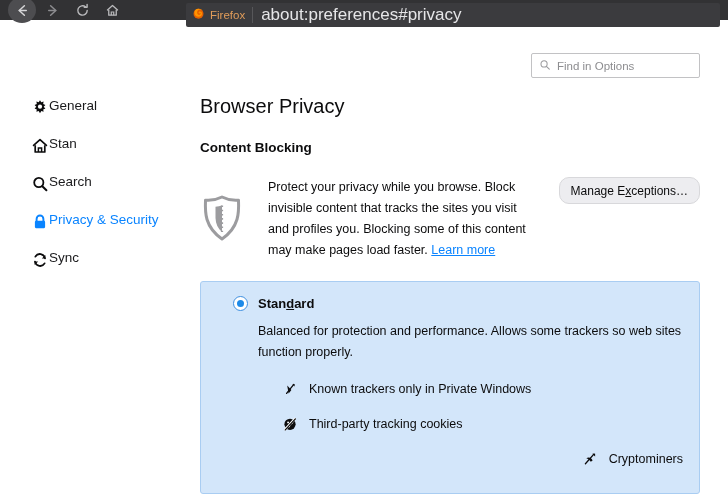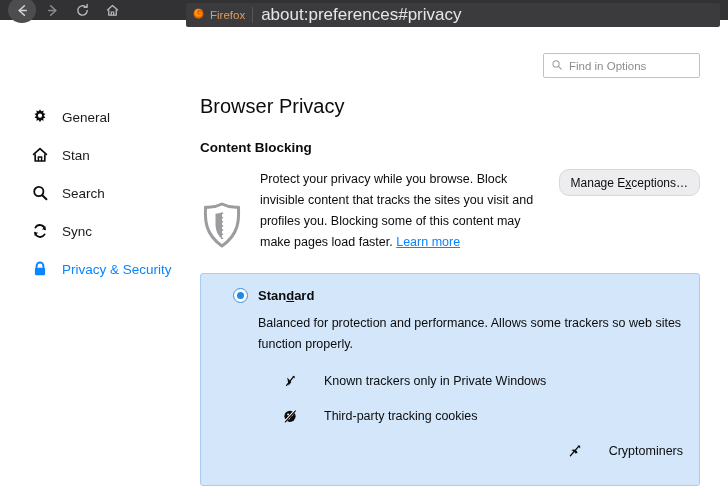--- a/index.html
+++ b/index.html
@@ -61,42 +61,41 @@
   
   .page { display: flex; height: 470px; background: #fff; }
 
   .sidebar {
     width: 196px;
     flex: 0 0 196px;
     padding-top: 78px;
     background: #fff;
   }
   .side-item {
-    display: flex; align-items: center;
-    gap: 13px;
+    display: flex; 
     height: 38px;
     padding-left: 30px;
     color: #1a1a1c;
     font-size: 13.5px;
   }
   .side-item .ico { width: 19px; height: 19px; display: flex; align-items: center; justify-content: center; }
   .side-item.active, .side-item.active .lbl { color: #0a84ff; }
 
   .content {
     flex: 1;
     padding: 0 28px 0 4px;
     position: relative;
   }
 
   .search-wrap {
     display: flex; justify-content: flex-end;
     padding-top: 33px;
   }
   .search-box {
-    width: 157px; height: 25px;
+    width: 169px; height: 25px;
     border: 1px solid #c2c2c4;
     border-radius: 2px;
     background: #fff;
     display: flex; align-items: center;
     gap: 6px;
     padding: 0 7px;
   }
   .search-ph { color: #8d8d90; font-size: 11.5px; }
 
   .h1 {
@@ -108,23 +107,23 @@
   }
   .h2 {
     font-size: 13.5px;
     font-weight: bold;
     color: #0c0c0d;
     margin: 22px 0 0 0;
   }
 
   .desc-row {
     display: flex;
-    align-items: flex-end;
-    margin-top: 14px;
-    gap: 8px;
+    align-items: center;
+    margin-top: 22px;
+    gap: 16px;
   }
   .shield { flex: 0 0 52px; padding-top: 2px; }
   .desc-text {
     flex: 1;
     font-size: 12.5px;
     line-height: 21px;
     color: #0c0c0d;
     max-width: 320px;
   }
   .link { color: #0a84ff; }
@@ -176,21 +175,21 @@
   .panel-desc {
     margin: 10px 0 0 25px;
     font-size: 12.5px;
     line-height: 21px;
     color: #0c0c0d;
     max-width: 430px;
   }
   .feature-list { margin: 18px 0 0 49px; }
   .feature {
     display: flex; align-items: center;
-    gap: 26px;
+    gap: 11px;
     margin-bottom: 19px;
     font-size: 12.5px;
     color: #0c0c0d;
   }
   .feature:last-child { margin-bottom: 10px; justify-content: flex-end; }
   .feature .fico { width: 16px; height: 16px; flex: 0 0 16px; display: flex; align-items: center; justify-content: center; }
 </style>
 </head>
 <body>
 
@@ -273,40 +272,40 @@
     <div class="side-item">
       <span class="ico">
         <svg width="18" height="18" viewBox="0 0 18 18">
           <circle cx="7.8" cy="7.5" r="4.6" fill="none" stroke="#0c0c0d" stroke-width="1.8"></circle>
           <path d="M11.3 11.2 L15.4 15.3" stroke="#0c0c0d" stroke-width="2" stroke-linecap="round"></path>
         </svg>
       </span>
       <span class="lbl">Search</span>
     </div>
 
+    <div class="side-item active">
+      <span class="ico">
+        <svg width="18" height="18" viewBox="0 0 18 18">
+          <path d="M5.6 8 V5.9 a3.4 3.4 0 0 1 6.8 0 V8" fill="none" stroke="#0a84ff" stroke-width="1.9"></path>
+          <rect x="3.9" y="7.8" width="10.2" height="7.4" rx="1.1" fill="#0a84ff"></rect>
+        </svg>
+      </span>
+      <span class="lbl">Privacy &amp; Security</span>
+    </div>
+
     <div class="side-item">
       <span class="ico">
         <svg width="18" height="18" viewBox="0 0 18 18">
           <path d="M14 7.3 A5.2 5.2 0 0 0 4.4 5.6" fill="none" stroke="#0c0c0d" stroke-width="1.8" stroke-linecap="round"></path>
           <path d="M4 10.7 A5.2 5.2 0 0 0 13.6 12.4" fill="none" stroke="#0c0c0d" stroke-width="1.8" stroke-linecap="round"></path>
           <path d="M14.4 4 L14.4 7.6 L10.8 7.6 Z" fill="#0c0c0d"></path>
           <path d="M3.6 14 L3.6 10.4 L7.2 10.4 Z" fill="#0c0c0d"></path>
         </svg>
       </span>
       <span class="lbl">Sync</span>
-    </div>
-
-    <div class="side-item active">
-      <span class="ico">
-        <svg width="18" height="18" viewBox="0 0 18 18">
-          <path d="M5.6 8 V5.9 a3.4 3.4 0 0 1 6.8 0 V8" fill="none" stroke="#0a84ff" stroke-width="1.9"></path>
-          <rect x="3.9" y="7.8" width="10.2" height="7.4" rx="1.1" fill="#0a84ff"></rect>
-        </svg>
-      </span>
-      <span class="lbl">Privacy &amp; Security</span>
     </div>
   </div>
 
   <div class="content">
 
     <div class="search-wrap">
       <div class="search-box">
         <span>
           <svg width="12" height="12" viewBox="0 0 14 14">
             <circle cx="5.9" cy="5.7" r="3.6" fill="none" stroke="#9a9a9d" stroke-width="1.2"></circle>

